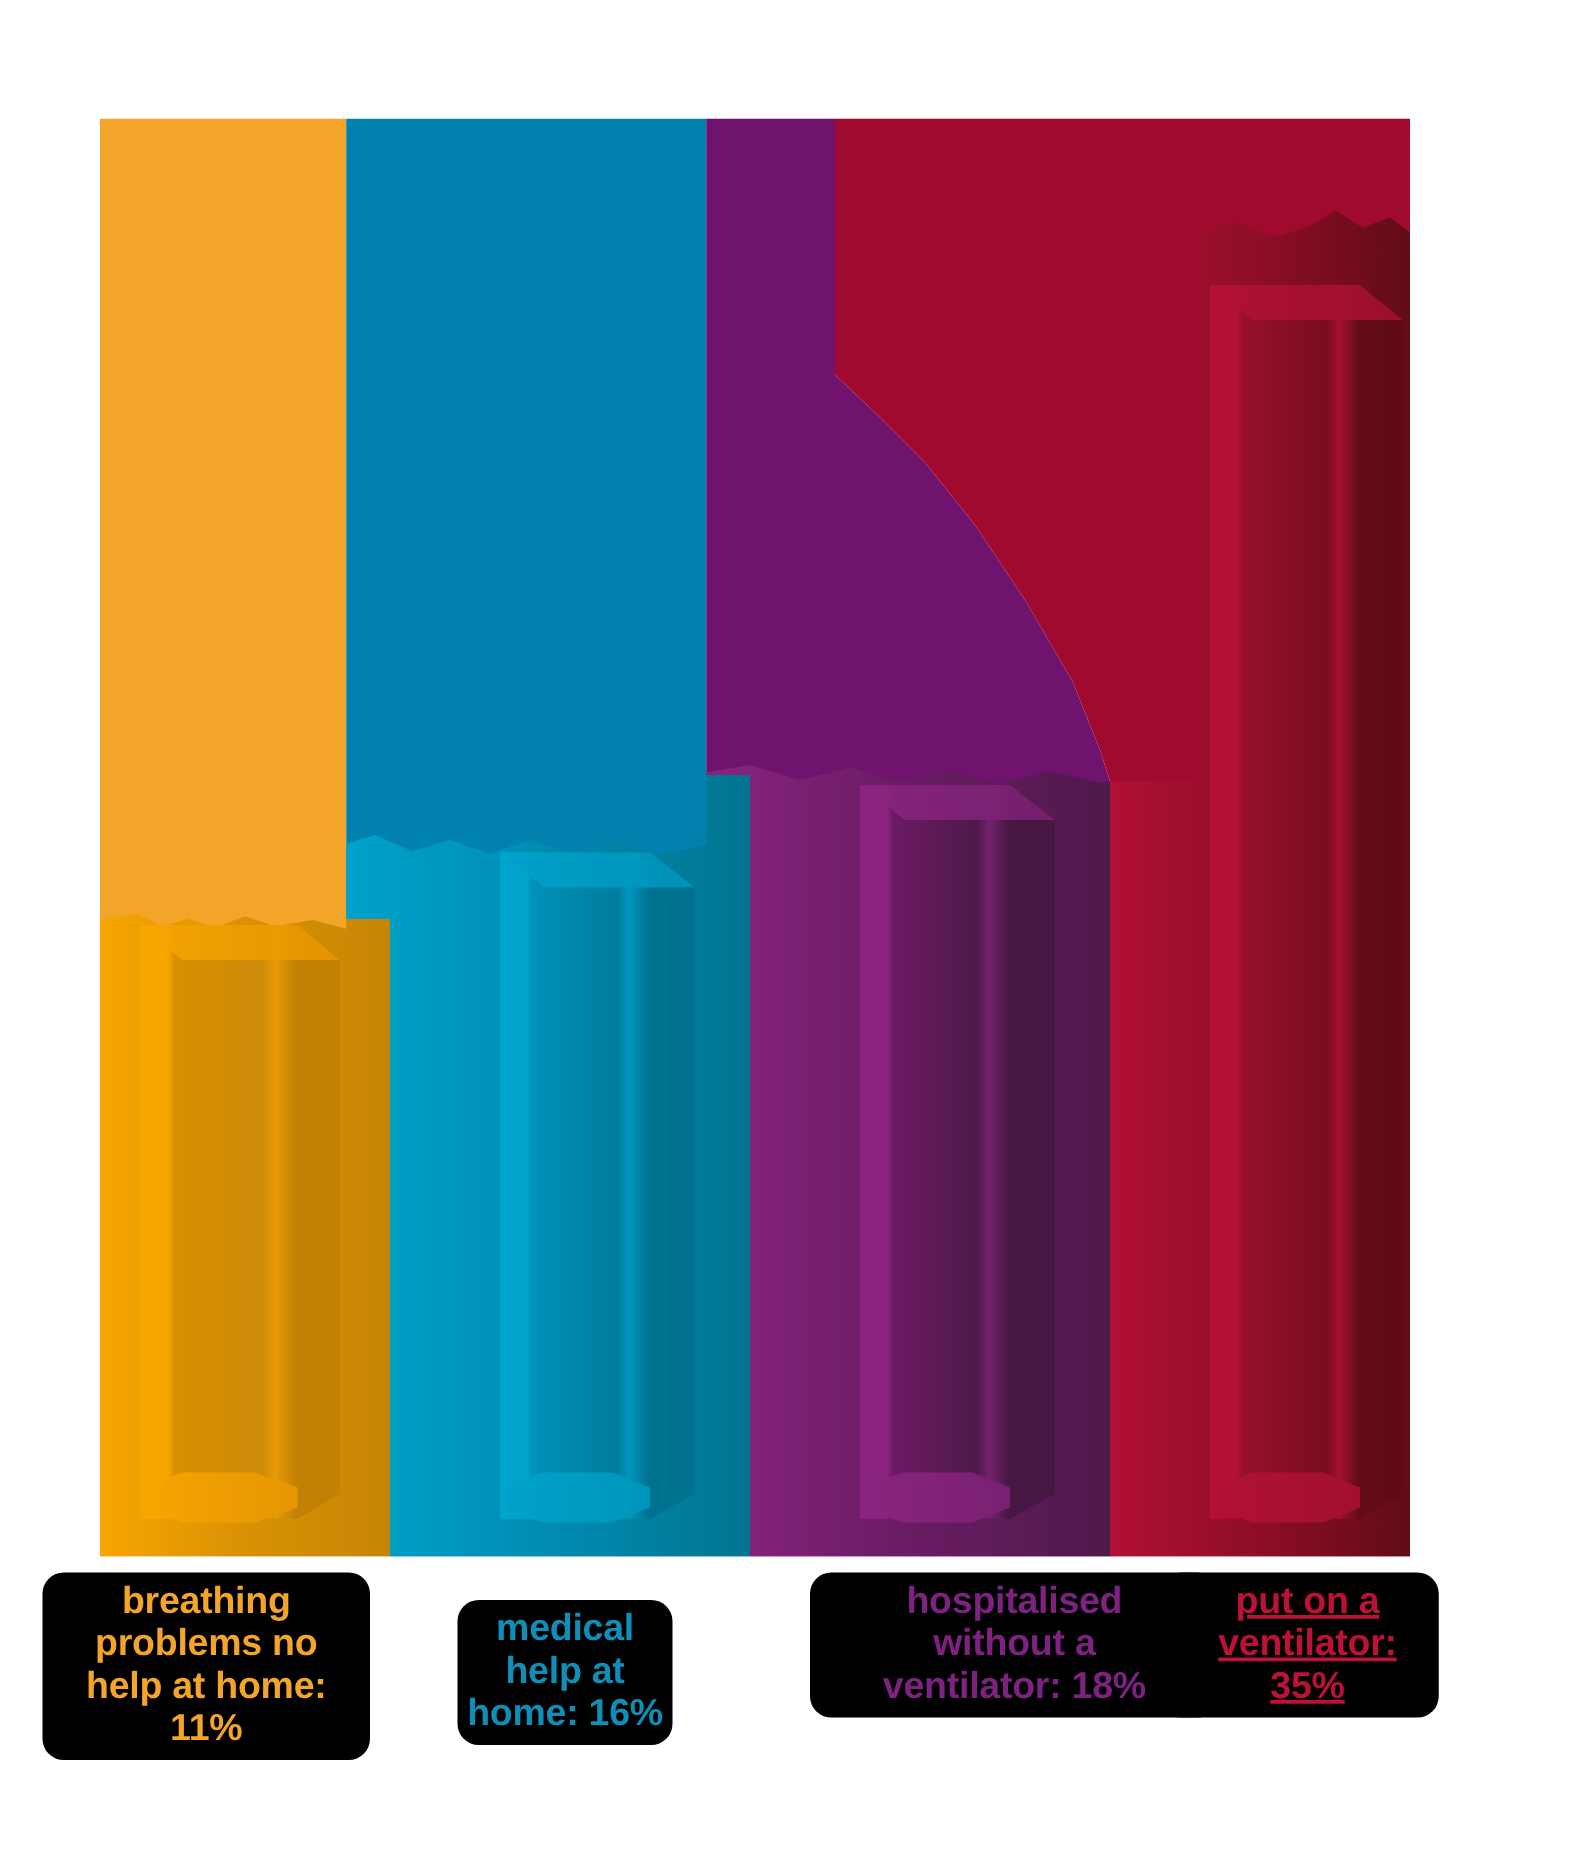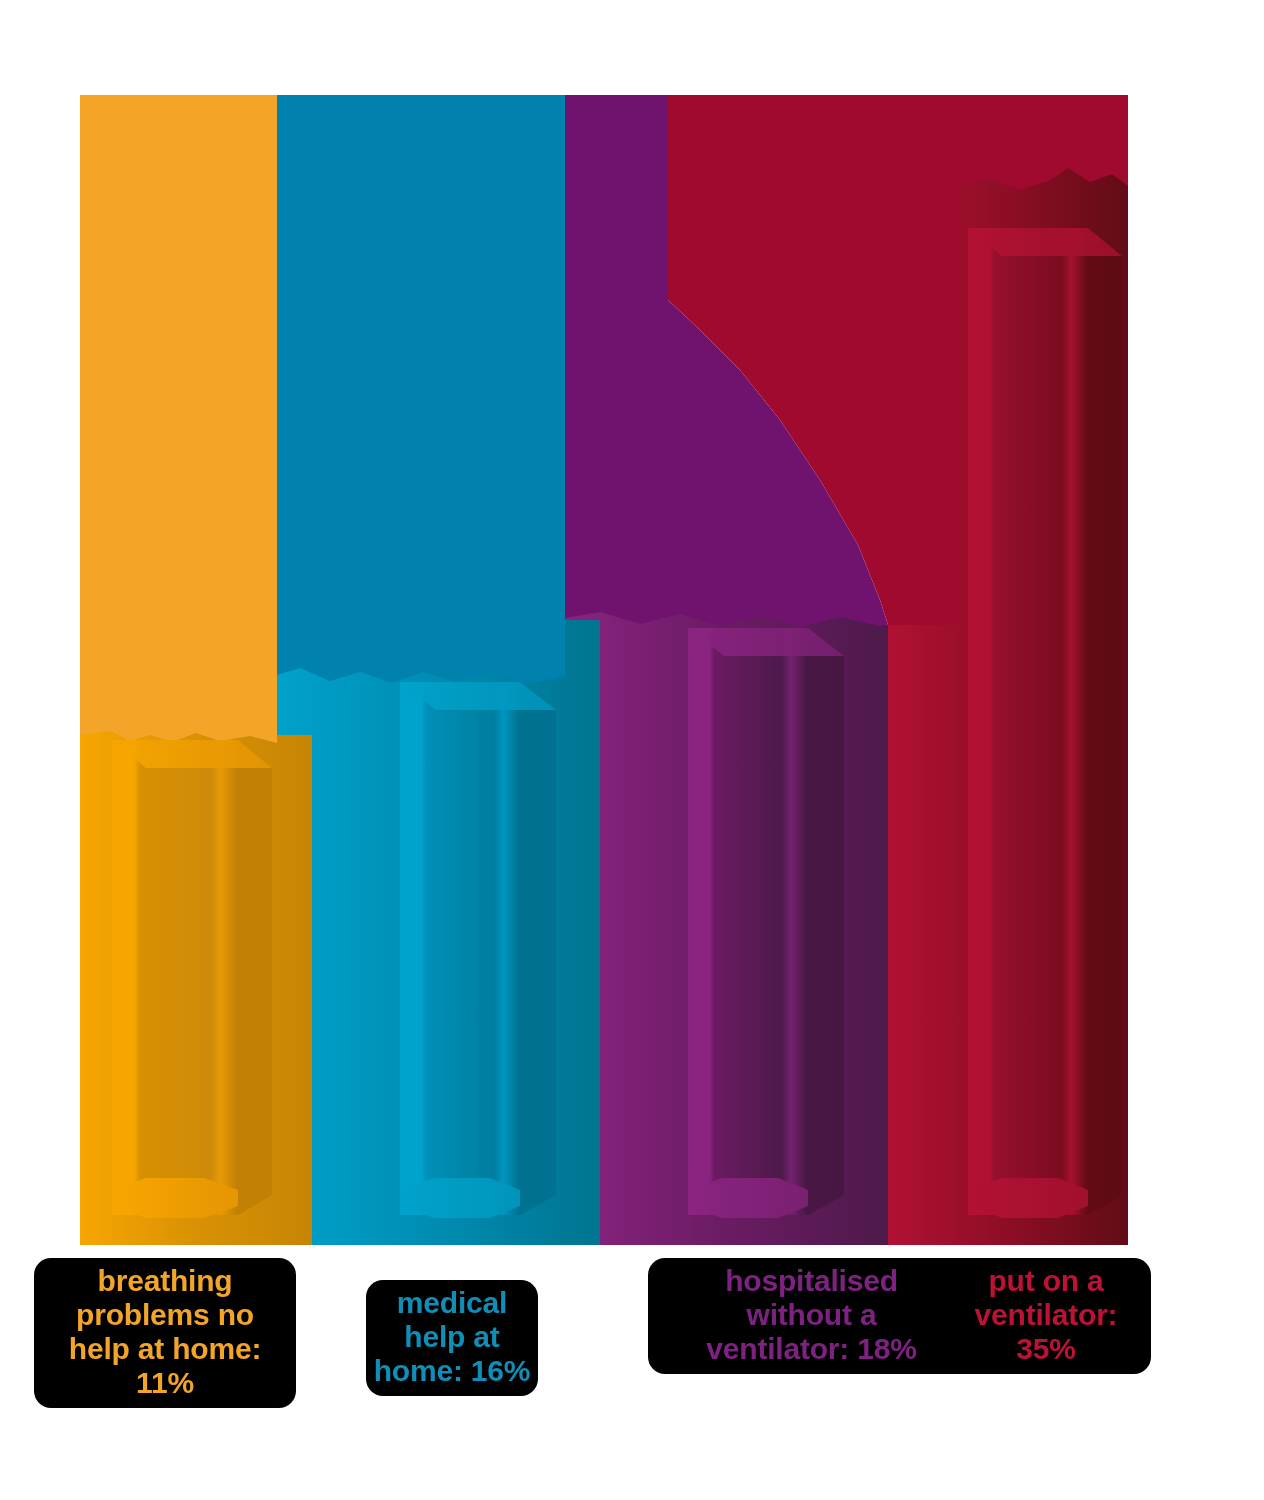--- a/index.html
+++ b/index.html
@@ -21,21 +21,21 @@
     font-weight:bold;
     line-height:1.13;
     letter-spacing:-0.2px;
     white-space:pre-line;
     font-family:"Liberation Sans",sans-serif;
     border-radius:17px;
   }
   .cat-label.l0{left:34px;  top:0px;   width:262px; font-size:30px; padding:6px 0 8px 0;}
   .cat-label.l1{left:366px; top:0px;   width:172px; font-size:30px; padding:6px 0 8px 0;margin-top:22px;}
   .cat-label.l2{left:600px; top:0px;   width:327px; font-size:30px; padding:6px 0 8px 0;margin-left:48px;}
-  .cat-label.l3{left:928px; top:0px;   width:210px; font-size:30px; padding:6px 0 8px 13px;}
+  .cat-label.l3{left:928px; top:0px;   width:210px; font-size:30px; padding:6px 0 8px 13px;text-decoration:underline;}
 </style>
 </head>
 <body>
 
 <div id="chart-root">
 
   <div id="plot-area">
     <svg id="plot-svg" width="1264" height="1250" viewBox="0 0 1264 1250">
       <defs>
 

